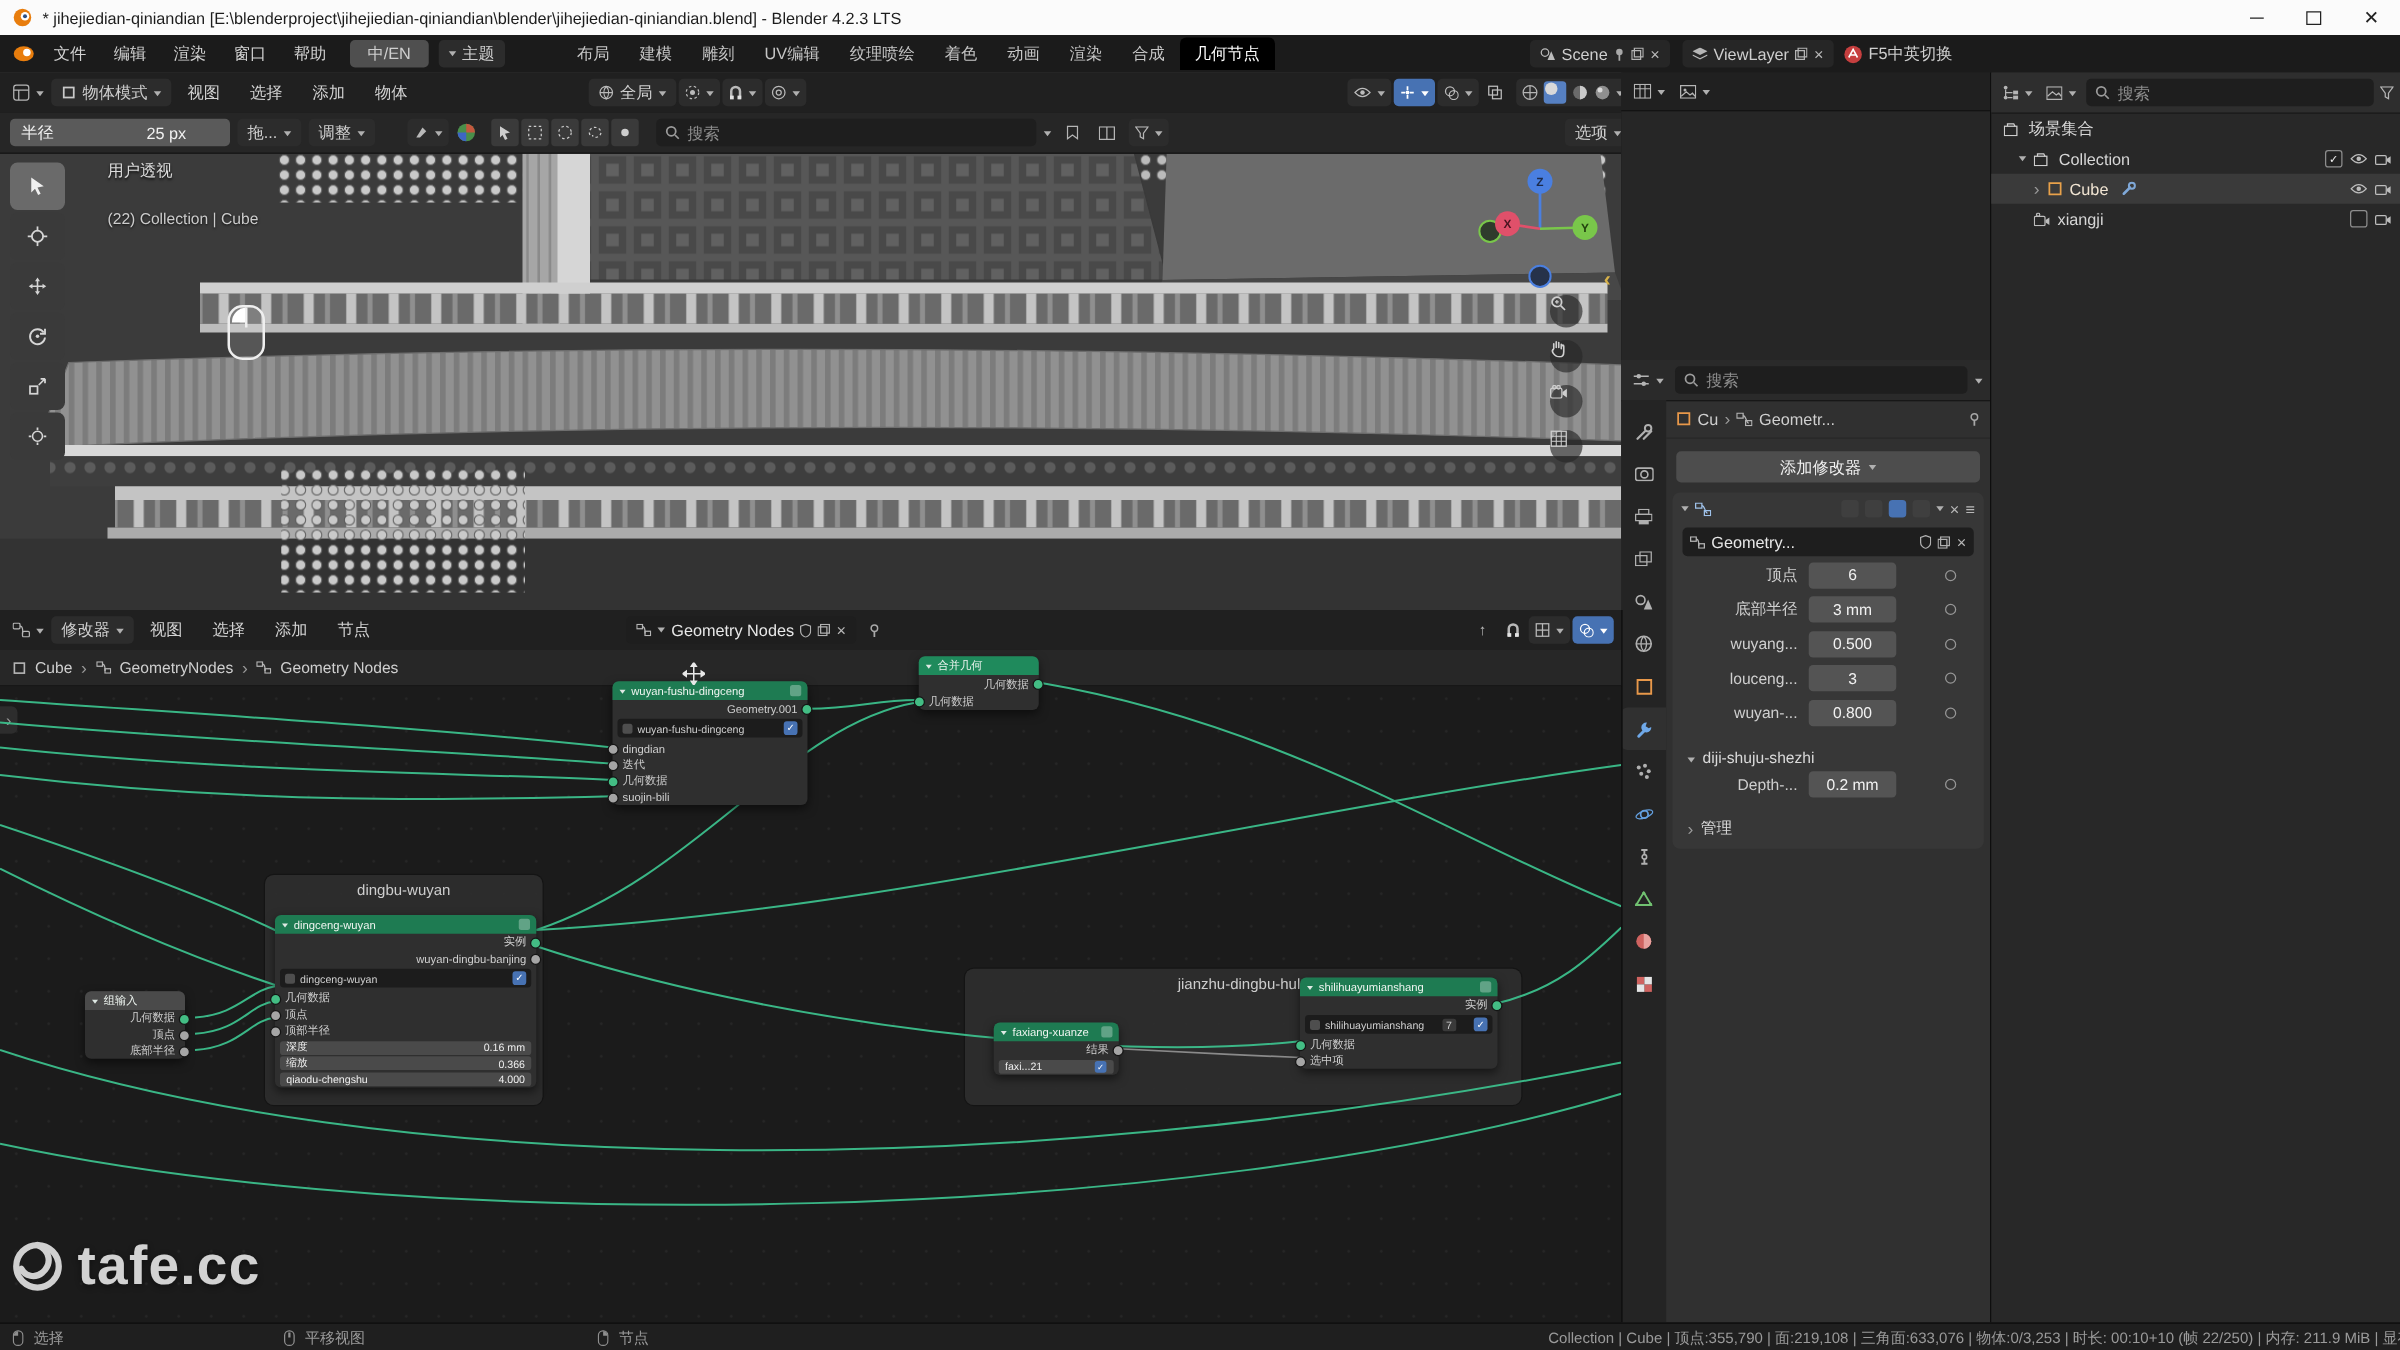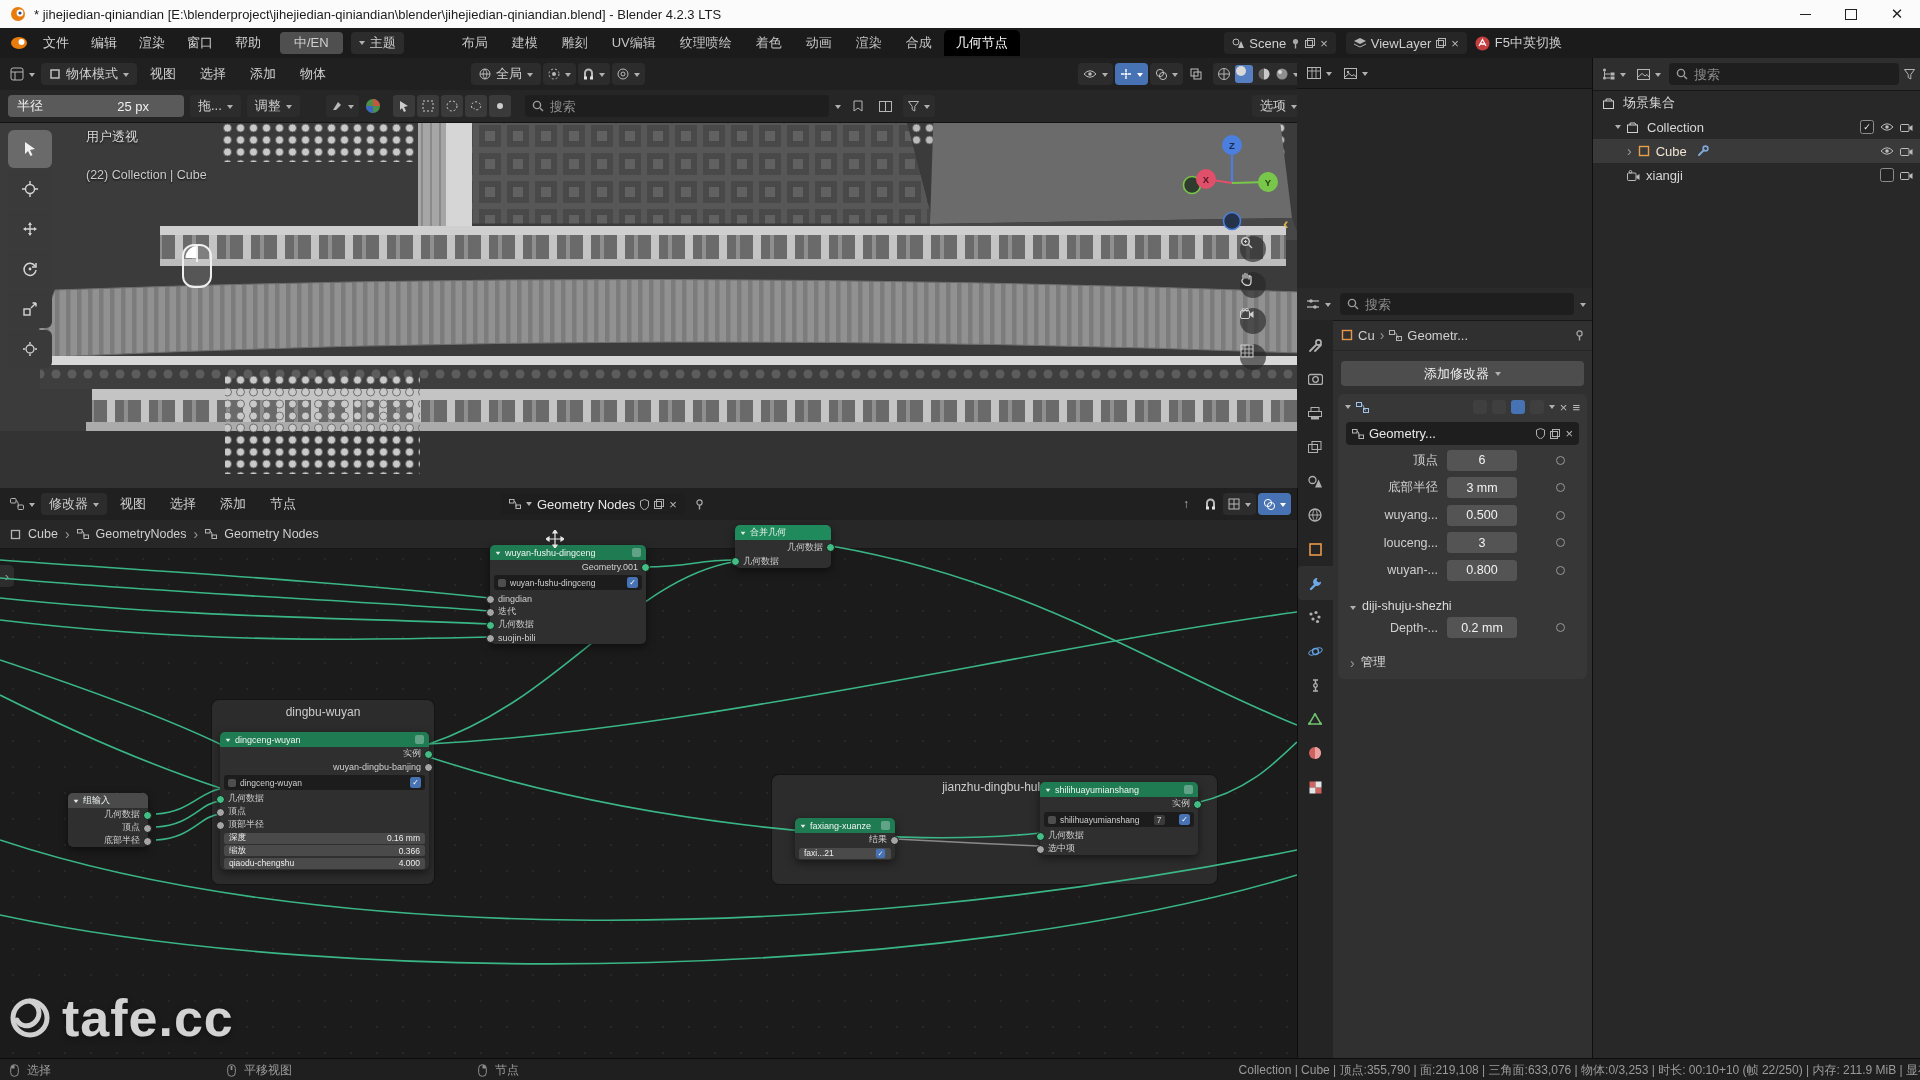--- a/index.html
+++ b/index.html
@@ -1244,14 +1244,14 @@
   <span style="white-space:nowrap;overflow:hidden">Collection | Cube | 顶点:355,790 | 面:219,108 | 三角面:633,076 | 物体:0/3,253 | 时长: 00:10+10 (帧 22/250) | 内存: 211.9 MiB | 显存</span>
 </div>
 
 <div class="abs row" style="left:8px;top:988px;gap:10px;opacity:.85;z-index:50">
   <span class="icon">
       <svg width="44" height="44" viewBox="0 0 44 44">
         <circle cx="22" cy="22" r="17" fill="none" stroke="#f0f0f0" stroke-width="5"></circle>
         <path d="M22 5 C32 9 34 20 26 27 C20 32 12 30 9 24" fill="none" stroke="#f0f0f0" stroke-width="5" stroke-linecap="round"></path>
       </svg>
     </span>
-  <span style="font-size:52px;font-weight:bold;color:#f2f2f2;letter-spacing:1px;text-shadow:0 2px 6px rgba(0,0,0,.5)">tafe.cc</span>
+  <span style="font-size:44px;font-weight:bold;color:#f2f2f2;letter-spacing:1px;text-shadow:0 2px 6px rgba(0,0,0,.5)">tafe.cc</span>
 </div>
 
 </body></html>

